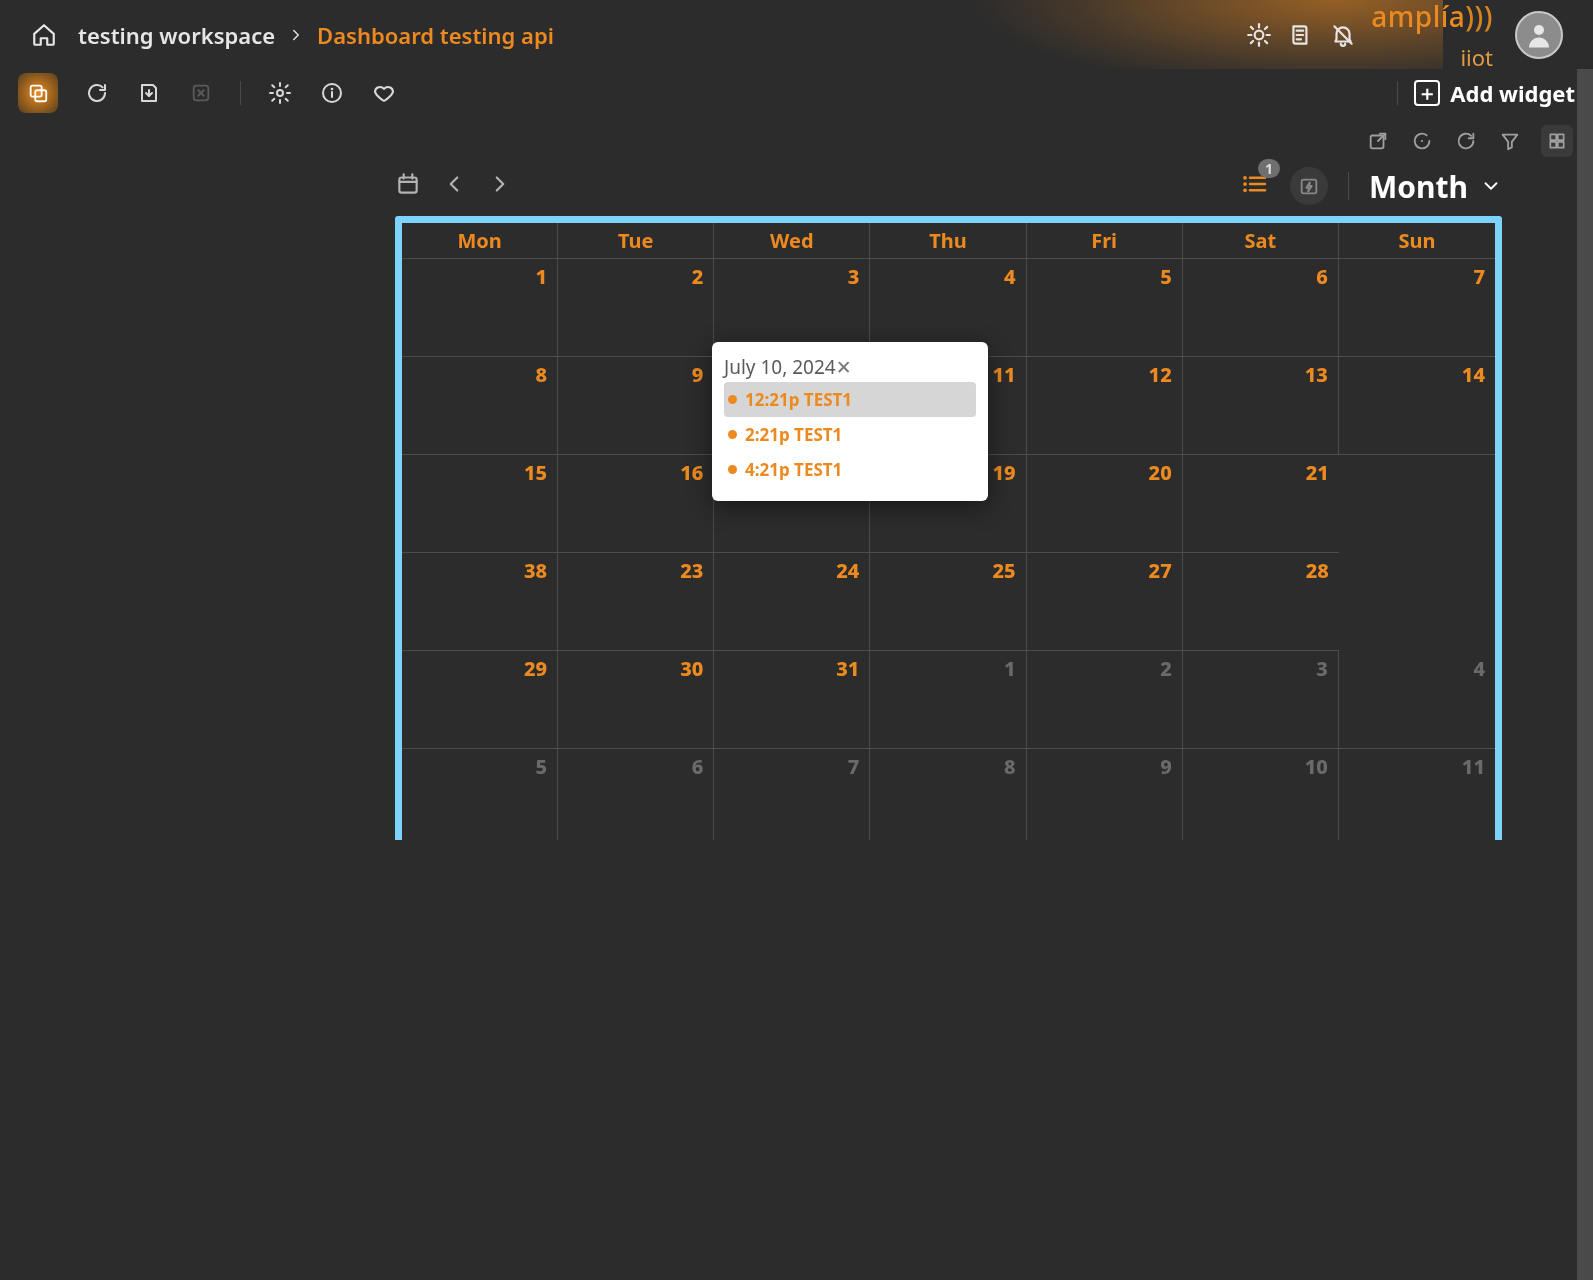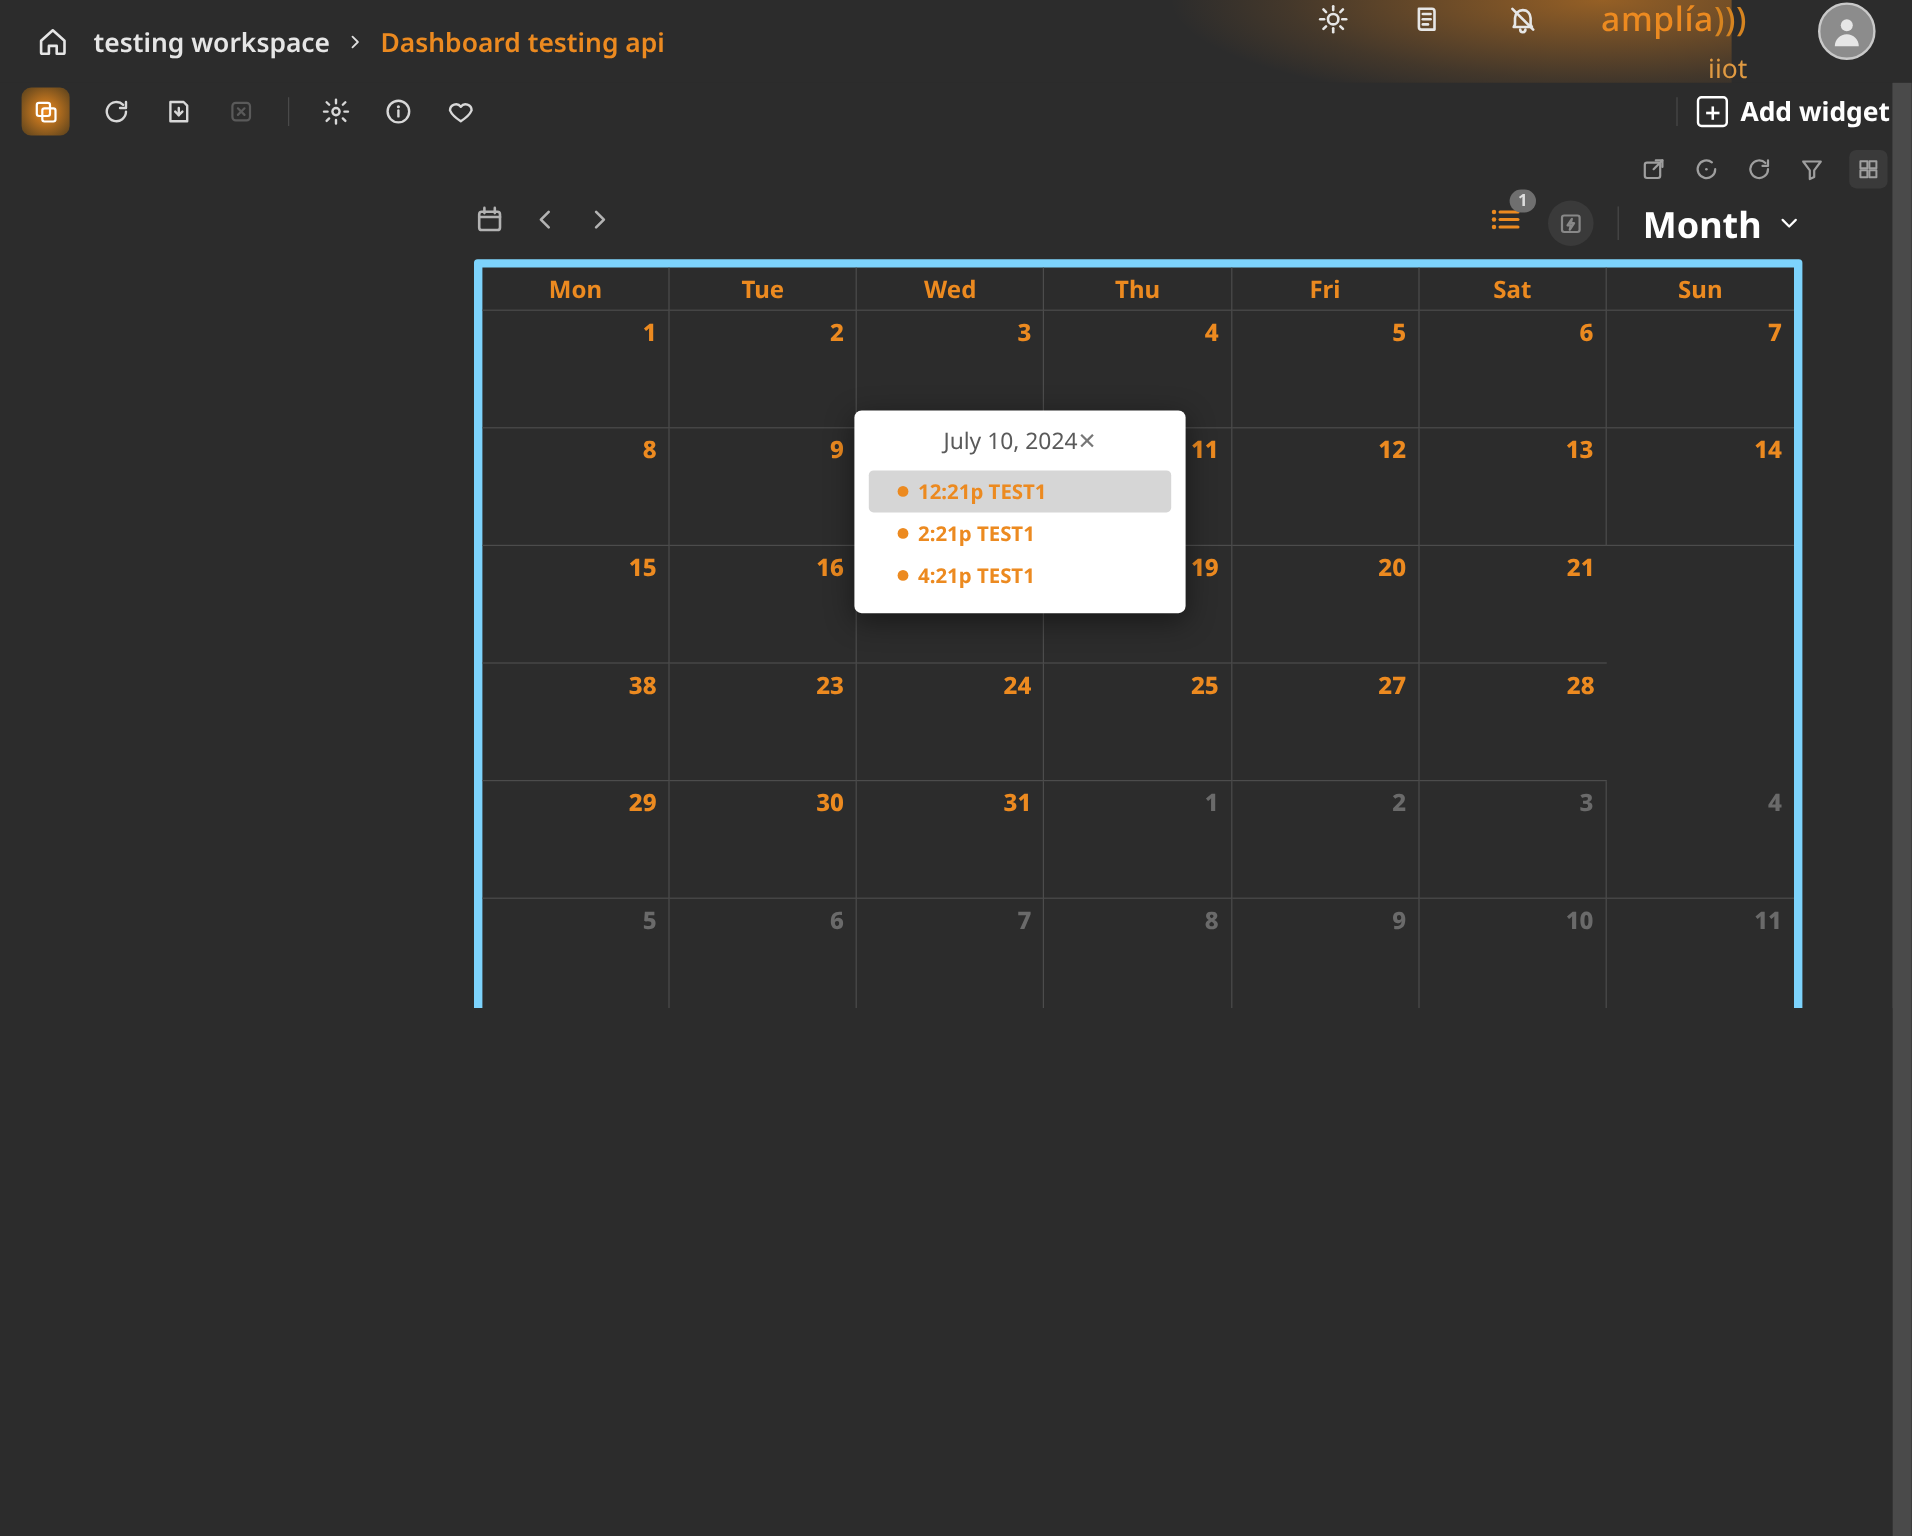--- a/index.html
+++ b/index.html
@@ -4,21 +4,21 @@
 <style>
   *{box-sizing:border-box;margin:0;padding:0;font-family:system-ui,-apple-system,"Segoe UI",Roboto,sans-serif}
   body{background:#2c2c2c;color:#e0e0e0;width:1593px;height:1280px;overflow:hidden;position:relative;font-size:18px}
   
   .topbar{height:69px;background:#2c2c2c;display:flex;align-items:center;padding:0 30px;position:relative}
   .topbar .glow{position:absolute;right:150px;top:0;height:69px;width:720px;background:radial-gradient(ellipse 480px 120px at 85% 0%, rgba(236,138,32,0.55),rgba(236,138,32,0.12) 55%,transparent 75%);pointer-events:none}
   .crumb{display:flex;align-items:center;gap:12px;font-size:22px;font-weight:600}
   .crumb .workspace{color:#e6e6e6}
   .crumb .page{color:#ec8a20}
   .crumb svg{width:18px;height:18px}
-  .topbar-right{margin-left:auto;display:flex;gap:51px;position:relative;z-index:2}
+  .topbar-right{margin-left:auto;display:flex;align-items:center;gap:14px;position:relative;z-index:2}
   .icon-btn{width:28px;height:28px;display:flex;align-items:center;justify-content:center;cursor:pointer;color:#e6e6e6}
   .icon-btn svg{width:26px;height:26px;stroke:currentColor;fill:none;stroke-width:2}
   .logo{display:flex;flex-direction:column;align-items:flex-end;line-height:1}
   .logo .brand{color:#ec8a20;font-size:28px;font-weight:500;letter-spacing:.5px}
   .logo .brand .par{color:#d68420}
   .logo .sub{color:#e09a42;font-size:22px;margin-top:16px}
   .avatar{width:48px;height:48px;border-radius:50%;background:#8c8c8c;border:2px solid #c9c9c9;display:flex;align-items:center;justify-content:center;margin-left:8px}
   .avatar svg{width:30px;height:30px;fill:#e6e6e6}
   
   .toolbar{height:48px;display:flex;align-items:center;padding:0 18px;gap:26px}
@@ -52,23 +52,23 @@
   .dow{height:36px;display:flex;align-items:center;justify-content:center;color:#ec8a20;font-weight:700;font-size:20px;border-right:1px solid #4c4c4c;border-bottom:1px solid #4c4c4c}
   .dow:last-child{border-right:none}
   .week{display:grid;grid-template-columns:repeat(7,1fr)}
   .day{height:98px;border-right:1px solid #4c4c4c;border-bottom:1px solid #4c4c4c;padding:6px 10px;position:relative}
   .week:last-child .day{border-bottom:none}
   .day:last-child{border-right:none}
   .day-num{position:absolute;top:4px;right:10px;font-size:20px;font-weight:800;color:#ec8a20}
   .day.dim .day-num{color:#6a6a6a}
   
   .popover{position:absolute;left:712px;top:342px;width:276px;background:#fff;border-radius:6px;box-shadow:0 6px 24px rgba(0,0,0,.45);padding:12px 12px 14px;z-index:10}
-  .popover-head{display:flex;align-items:center;justify-content:center;color:#5a5a5a;font-size:19px;margin-bottom:12px}
+  .popover-head{display:flex;align-items:center;justify-content:flex-start;color:#5a5a5a;font-size:19px;margin-bottom:2px}
   .popover-head .x{cursor:pointer;color:#777}
-  .ev{display:flex;align-items:center;gap:8px;padding:6px 24px;border-radius:4px;color:#ec8a20;font-size:17px;font-weight:700;cursor:pointer}
+  .ev{display:flex;align-items:center;gap:8px;padding:6px 4px;border-radius:4px;color:#ec8a20;font-size:17px;font-weight:700;cursor:pointer}
   .ev.hi{background:#d6d6d6}
   .ev .dot{width:9px;height:9px;border-radius:50%;background:#ec8a20}
   
   .gutter{position:absolute;top:69px;right:0;bottom:0;width:16px;background:#4a4a4a}
   
   .bottom-fill{position:absolute;left:0;right:16px;top:840px;bottom:0;background:#2c2c2c}
   svg{overflow:visible}
   .thin-stroke{stroke:currentColor;fill:none;stroke-width:2;stroke-linecap:round;stroke-linejoin:round}
 </style>
 </head>

